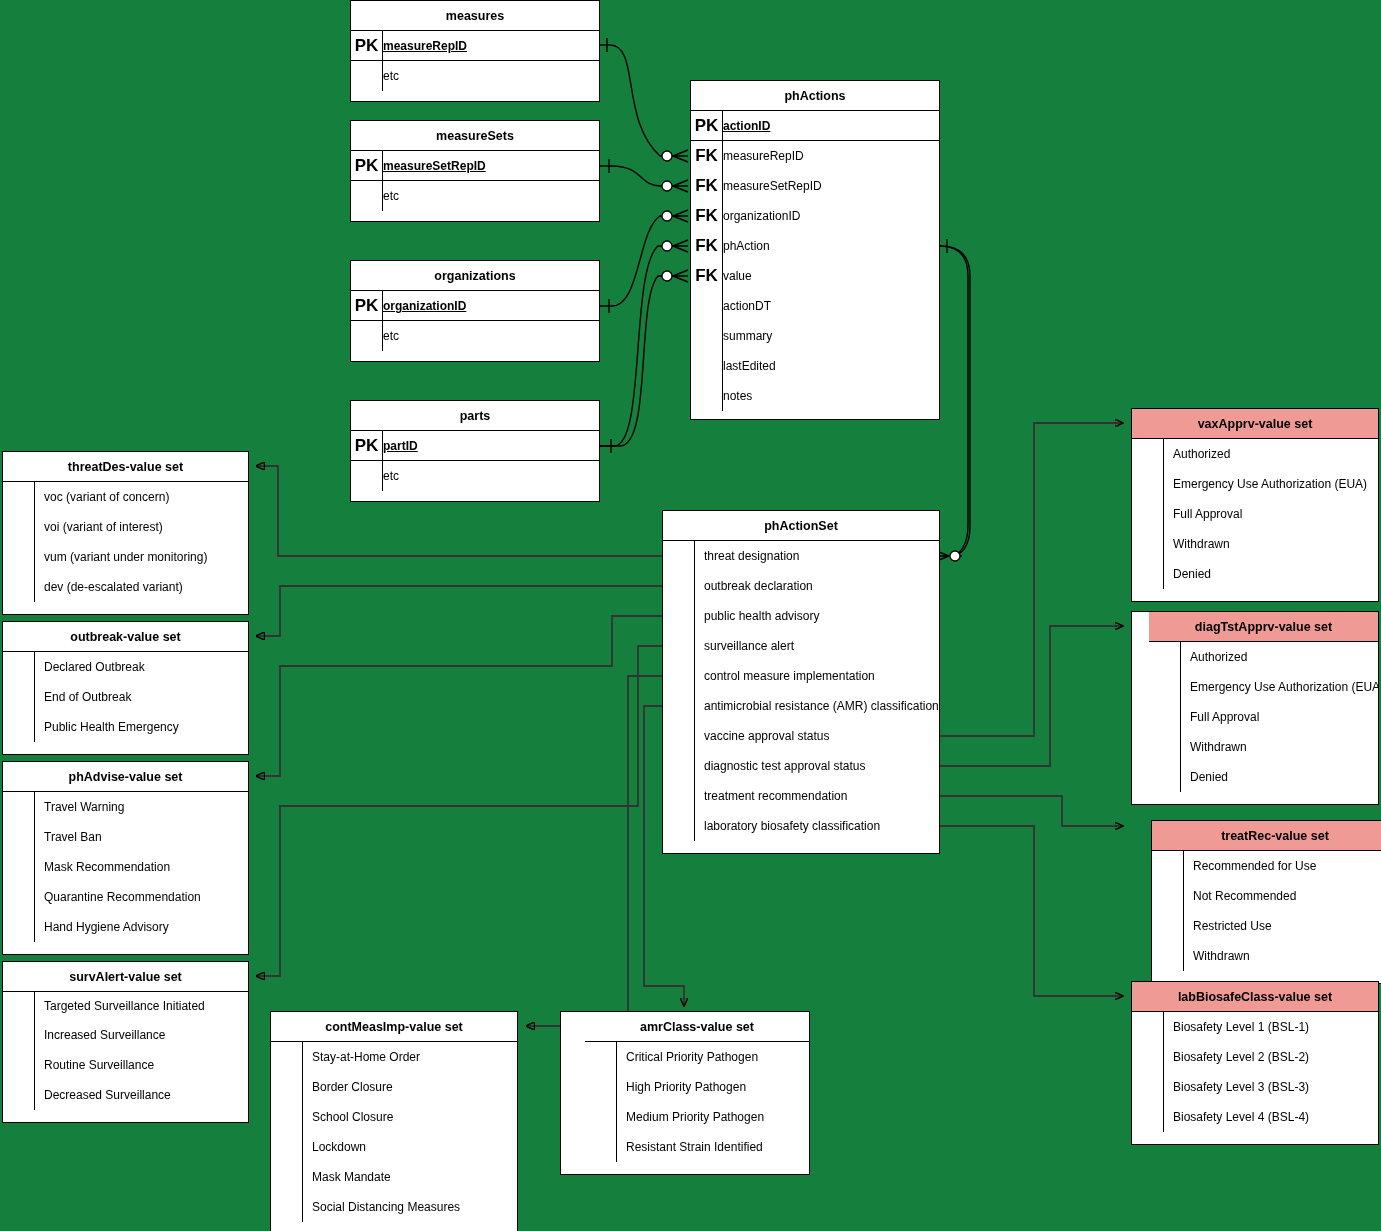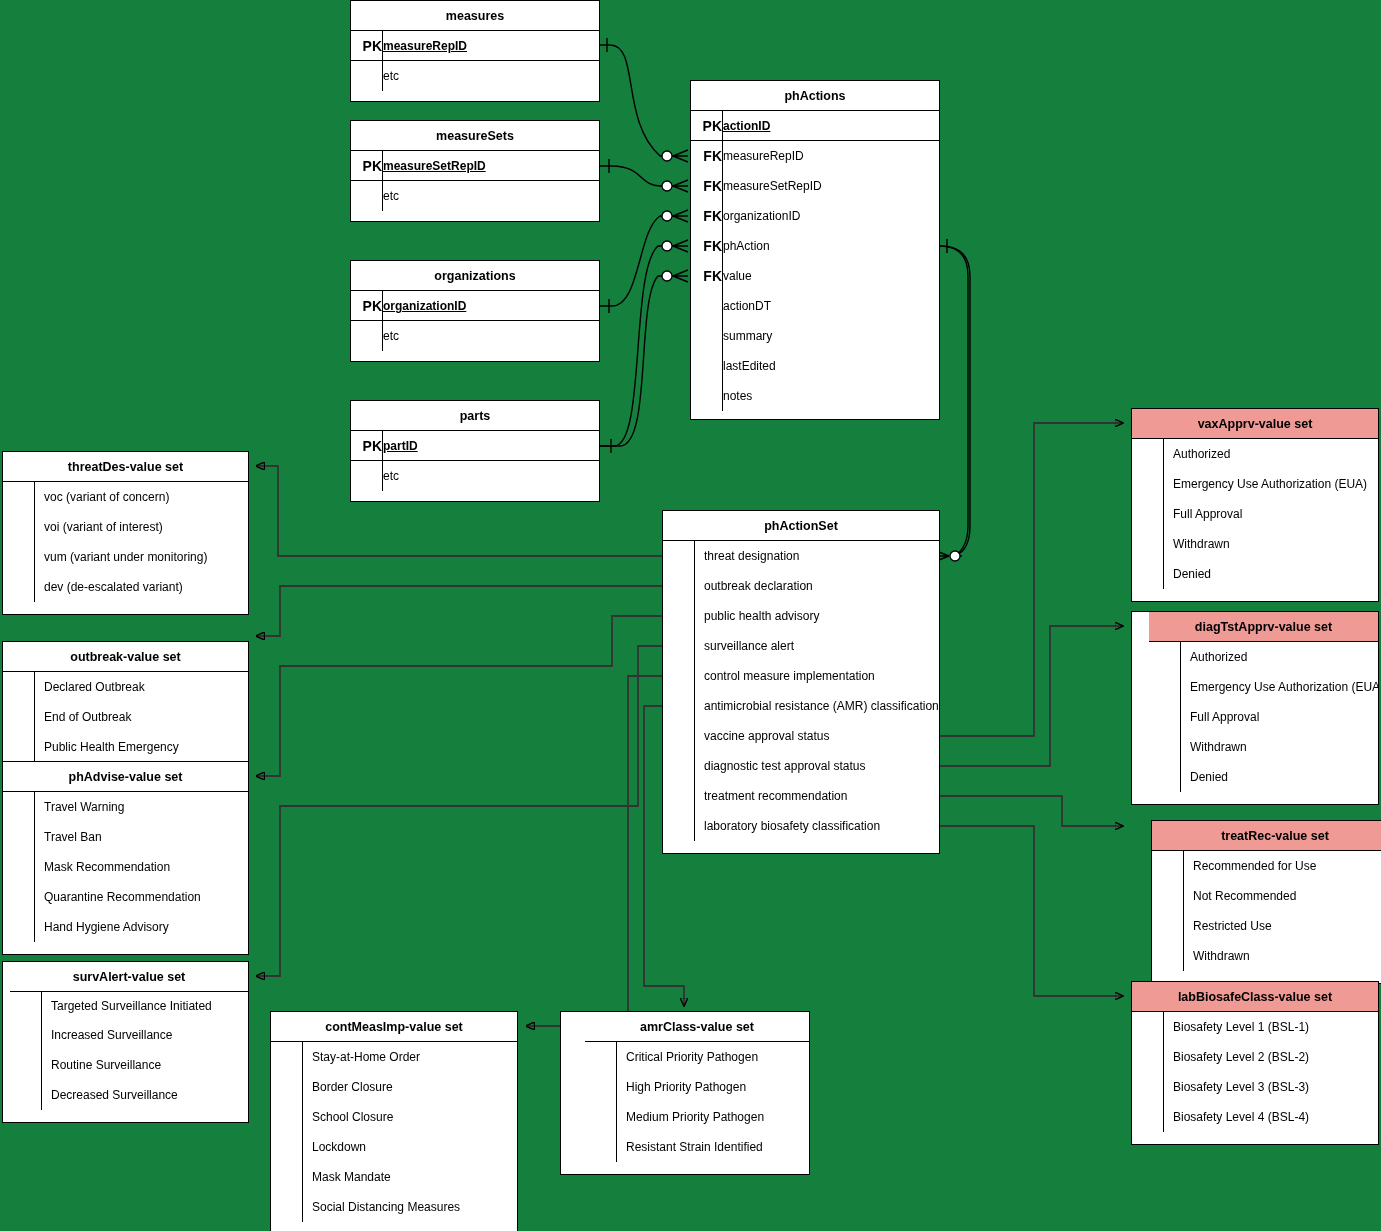--- a/index.html
+++ b/index.html
@@ -49,22 +49,22 @@
     display: flex;
     height: 30px;
     align-items: center;
     font-size: 12px;
     color: #000;
   }
   .row.pkrow { border-bottom: 1.4px solid #000; }
   .keycol {
     width: 31px;
     flex: 0 0 31px;
-    text-align: right;
-    font-size: 14px;
+    text-align: center;
+    font-size: 17px;
     font-weight: bold;
     line-height: 30px;
     height: 30px;
     align-self: stretch;
   }
   .keycol.plain { font-weight: normal; }
   .fieldcol {
     flex: 1 1 auto;
     border-left: 1.4px solid #000;
     line-height: 30px;
@@ -348,21 +348,21 @@
       <div class="vs-gutter"></div>
       <div class="vs-label">vum (variant under monitoring)</div>
     </div>
     <div class="vs-row">
       <div class="vs-gutter"></div>
       <div class="vs-label">dev (de-escalated variant)</div>
     </div>
     <div class="vs-pad"></div>
   </div>
 
-  <div class="entity" style="left:2px; top:621px; width:247px;margin-top:20px;">
+  <div class="entity" style="left:2px; top:621px; width:247px;">
     <div class="ent-title">outbreak-value set</div>
     <div class="vs-row">
       <div class="vs-gutter"></div>
       <div class="vs-label">Declared Outbreak</div>
     </div>
     <div class="vs-row">
       <div class="vs-gutter"></div>
       <div class="vs-label">End of Outbreak</div>
     </div>
     <div class="vs-row">
@@ -390,21 +390,21 @@
       <div class="vs-gutter"></div>
       <div class="vs-label">Quarantine Recommendation</div>
     </div>
     <div class="vs-row">
       <div class="vs-gutter"></div>
       <div class="vs-label">Hand Hygiene Advisory</div>
     </div>
     <div class="vs-pad"></div>
   </div>
 
-  <div class="entity" style="left:2px; top:961px; width:247px;padding-left:7px;">
+  <div class="entity" style="left:2px; top:961px; width:247px;">
     <div class="ent-title">survAlert-value set</div>
     <div class="vs-row" style="height:28px;">
       <div class="vs-gutter"></div>
       <div class="vs-label" style="height:28px;line-height:28px;">Targeted Surveillance Initiated</div>
     </div>
     <div class="vs-row">
       <div class="vs-gutter"></div>
       <div class="vs-label">Increased Surveillance</div>
     </div>
     <div class="vs-row">

